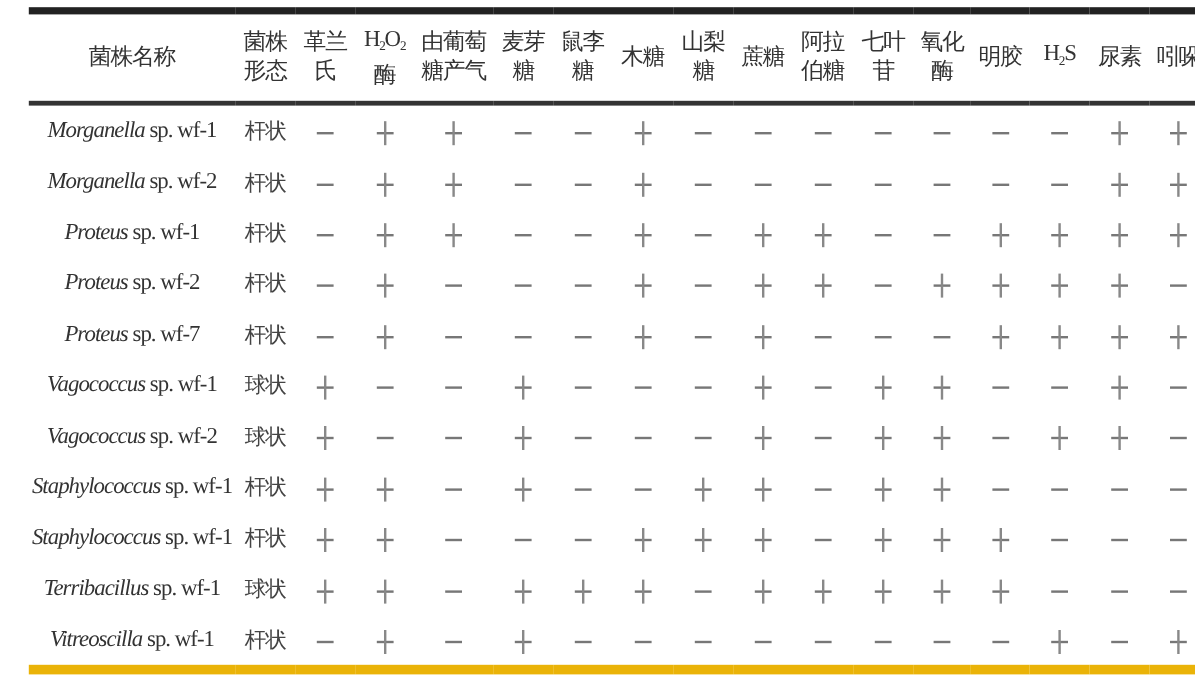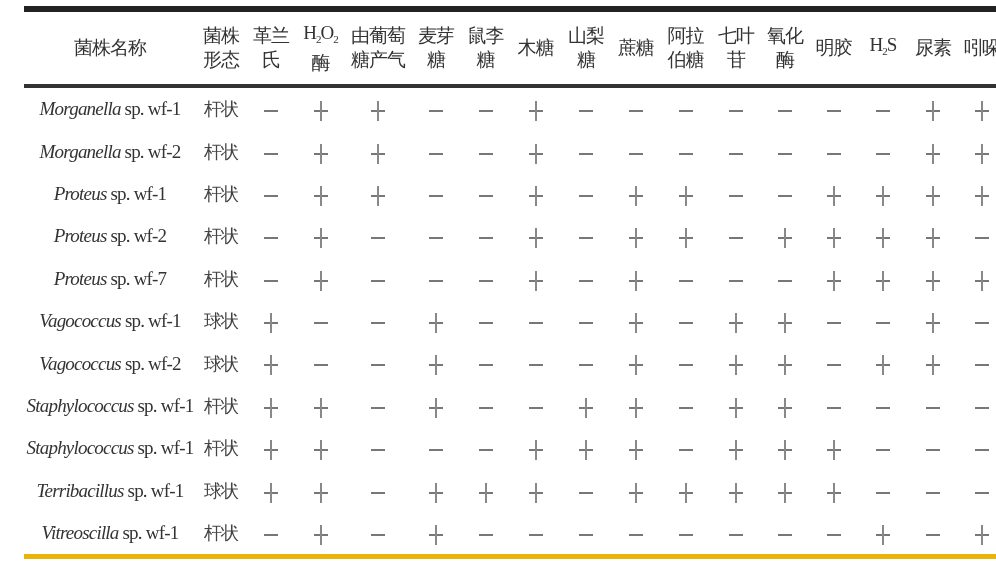--- a/index.html
+++ b/index.html
@@ -5,21 +5,21 @@
   html, body { margin: 0; padding: 0; background: #ffffff; }
   body { width: 996px; height: 568px; overflow: hidden; position: relative; }
   .tbl-wrap { position: absolute; left: 24px; top: 6px; width: 978px; }
   table { border-collapse: collapse; width: 100%; table-layout: fixed;
           font-family: "Liberation Serif", "DejaVu Serif", serif; color: #333; }
   thead tr.hdr th { border-top: 6px solid #222; border-bottom: 4px solid #333;
           font-weight: normal; font-size: 19px; line-height: 24px; height: 72px;
           text-align: center; vertical-align: middle; padding: 0; letter-spacing: -1px; }
   tbody td { height: 42.4px; text-align: center; vertical-align: middle; padding: 0;
           font-size: 22px; color: #666; }
-  tbody tr:last-child td { border-bottom: 5px solid #eab308; }
+  tbody tr:last-child td { border-bottom: 8px solid #eab308; }
   td.name { font-size: 19px; color: #333; white-space: nowrap; letter-spacing: -0.8px; }
   td.name i { font-style: italic; }
   td.shape { font-size: 18px; color: #444; letter-spacing: -1px; }
   .sym { display: inline-block; width: 14px; height: 20px; position: relative; vertical-align: middle; }
   .sym.plus::before { content: ""; position: absolute; left: 0; top: 9px; width: 14px; height: 2px; background: #777; }
   .sym.plus::after { content: ""; position: absolute; left: 6px; top: 0; width: 2px; height: 20px; background: #888; }
   .sym.minus::before { content: ""; position: absolute; left: 0; top: 9px; width: 14px; height: 2px; background: #777; }
   sub { font-size: 11px; vertical-align: -4px; }
 </style>
 </head>

